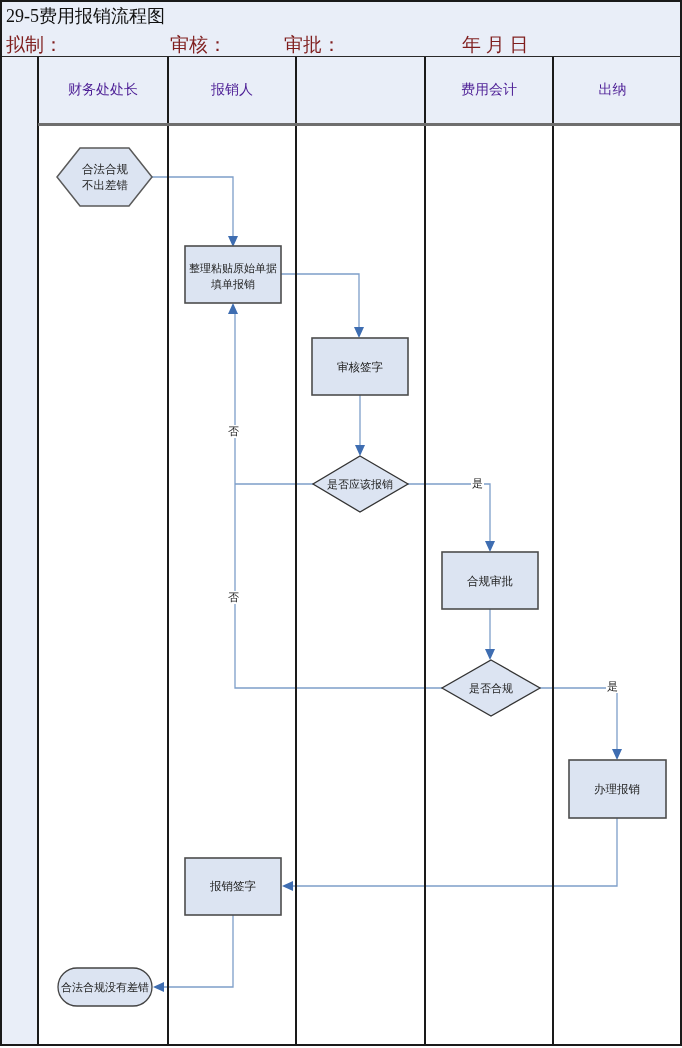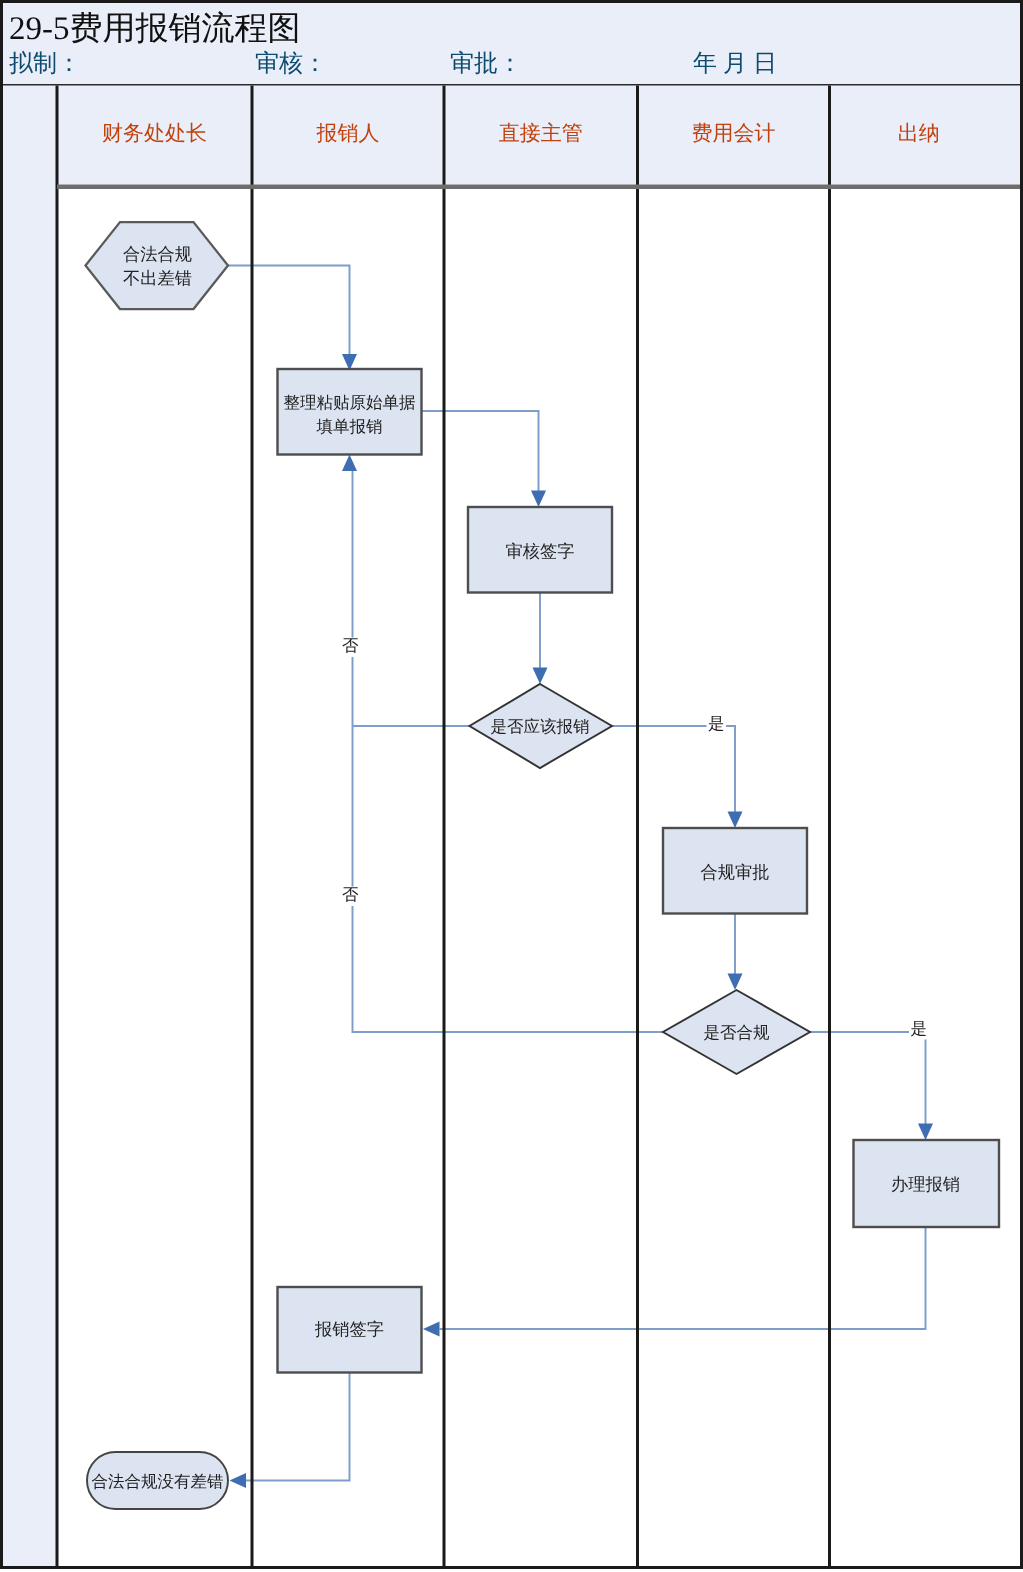--- a/index.html
+++ b/index.html
@@ -5,55 +5,54 @@
   html,body{margin:0;padding:0;background:#fff;}
   .sheet{
     position:relative;width:682px;height:1048px;
     font-family:"Liberation Serif","DejaVu Serif",serif;
     background:#ffffff;overflow:hidden;color:#1a1a1a;
   }
   .frame{position:absolute;left:0;top:0;width:682px;height:1046px;
     border:2px solid #1a1a1a;box-sizing:border-box;z-index:3;pointer-events:none;}
   .top-band{position:absolute;left:2px;top:2px;width:678px;height:54px;
     background:#e9eef8;border-bottom:1px solid #2a2a2a;box-sizing:content-box;z-index:1;}
-  .doc-title{position:absolute;left:4px;top:2px;font-size:22px;color:#111;}
-  .info-item{position:absolute;top:30px;font-size:16px;color:#0c4a6e;}
+  .doc-title{position:absolute;left:4px;top:2px;font-size:18px;color:#111;}
+  .info-item{position:absolute;top:30px;font-size:19px;color:#7f1d1d;}
   .header-band{position:absolute;left:2px;top:57px;width:678px;height:66px;
     background:#e9eef8;z-index:0;}
   .header-divider{position:absolute;left:38px;top:123px;width:642px;height:3px;
     background:#6e6e6e;z-index:2;}
   .left-strip{position:absolute;left:2px;top:57px;width:36px;height:989px;
     background:#e9eef8;z-index:0;}
   .lane-line{position:absolute;top:57px;height:989px;width:2px;background:#1a1a1a;z-index:2;}
   .lane-header{position:absolute;top:57px;height:66px;line-height:66px;
-    text-align:center;font-size:14px;color:#c2410c;z-index:2;}
+    text-align:center;font-size:14px;color:#4c1d95;z-index:2;}
   svg.flow{position:absolute;left:0;top:0;z-index:1;}
   svg.flow text{font-family:"Liberation Serif","DejaVu Serif",serif;fill:#222;}
   .edge-label{position:absolute;z-index:2;font-size:11px;color:#222;
     background:#ffffff;padding:0 1px;line-height:13px;}
 </style>
 </head>
 <body>
 
 <div class="sheet">
 
   <div class="top-band">
     <div class="doc-title">29-5费用报销流程图</div>
     <div class="info-item" style="left:4px;">拟制：</div>
     <div class="info-item" style="left:168px;">审核：</div>
-    <div class="info-item" style="left:298px;">审批：</div>
+    <div class="info-item" style="left:282px;">审批：</div>
     <div class="info-item" style="left:418px;margin-left:42px;">年 月 日</div>
   </div>
 
   <div class="header-band"></div>
   <div class="left-strip"></div>
 
   <div class="lane-header" style="left:38px;width:130px;">财务处处长</div>
   <div class="lane-header" style="left:168px;width:128px;text-align:center;">报销人</div>
-  <div class="lane-header" style="left:296px;width:129px;">直接主管</div>
   <div class="lane-header" style="left:425px;width:128px;text-align:center;">费用会计</div>
   <div class="lane-header" style="left:553px;width:119px;">出纳</div>
 
   <div class="lane-line" style="left:37px;"></div>
   <div class="lane-line" style="left:167px;"></div>
   <div class="lane-line" style="left:295px;"></div>
   <div class="lane-line" style="left:424px;"></div>
   <div class="lane-line" style="left:552px;"></div>
 
   <div class="header-divider"></div>

